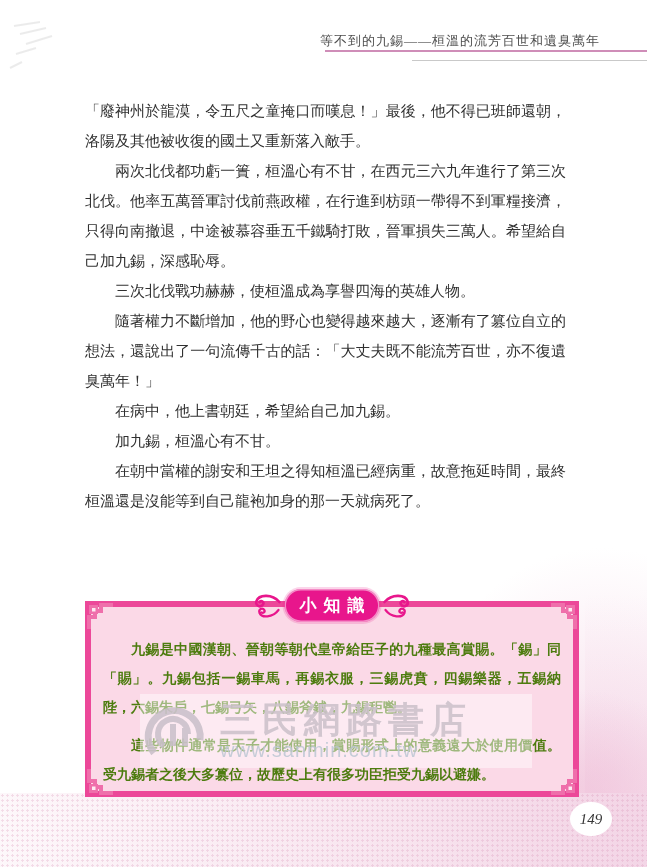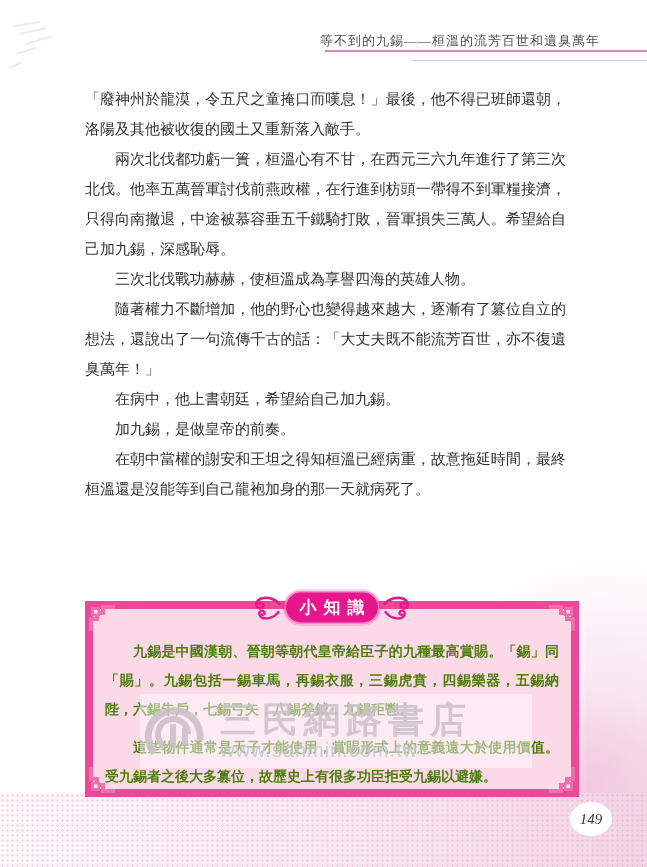--- a/index.html
+++ b/index.html
@@ -11,30 +11,30 @@
   .header-title{
     position:absolute;top:32px;right:57px;font-size:13px;color:#4f4f4f;
     letter-spacing:1px;white-space:nowrap;
   }
   .rule-pink{position:absolute;top:50px;left:325px;right:0;height:2px;background:#cf8db8;}
   .rule-gray{position:absolute;top:60px;left:412px;right:2px;height:1px;background:#c9c9c9;}
   .corner-mark{position:absolute;left:6px;top:18px;opacity:.16;}
 
   
   .body-text{
-    position:absolute;left:85px;top:84px;width:481px;
+    position:absolute;left:85px;top:96px;width:481px;
     font-size:15px;line-height:30px;color:#303030;text-align:justify;
   }
   .body-text p{margin:0;text-indent:2em;}
   .body-text p.no-indent{text-indent:0;}
 
   
   .infobox{
     position:absolute;left:85px;top:601px;width:494px;height:196px;box-sizing:border-box;
-    border:8px solid #ec4899;background:#fbd9e7;z-index:1;
+    border:6px solid #ec4899;background:#fbd9e7;z-index:1;
   }
   .infobox-text{
     position:absolute;left:12px;right:12px;top:28px;
     font-size:14px;line-height:29px;color:#4d7c0f;text-align:justify;font-weight:bold;
   }
   .infobox-text p{margin:0 0 9px 0;text-indent:2em;}
   .ibx-corner{position:absolute;width:30px;height:30px;z-index:3;}
   .ibx-tl{left:-8px;top:-8px;}
   .ibx-tr{right:-8px;top:-8px;transform:scaleX(-1);}
   .ibx-bl{left:-8px;bottom:-8px;transform:scaleY(-1);}
@@ -115,21 +115,21 @@
   <div class="fade-band"></div>
   <div class="fade-blob2"></div>
   <div class="bottom-wash"></div>
 
   <div class="body-text">
     <p class="no-indent">「廢神州於龍漠，令五尺之童掩口而嘆息！」最後，他不得已班師還朝，洛陽及其他被收復的國土又重新落入敵手。</p>
     <p>兩次北伐都功虧一簣，桓溫心有不甘，在西元三六九年進行了第三次北伐。他率五萬晉軍討伐前燕政權，在行進到枋頭一帶得不到軍糧接濟，只得向南撤退，中途被慕容垂五千鐵騎打敗，晉軍損失三萬人。希望給自己加九錫，深感恥辱。</p>
     <p>三次北伐戰功赫赫，使桓溫成為享譽四海的英雄人物。</p>
     <p>隨著權力不斷增加，他的野心也變得越來越大，逐漸有了篡位自立的想法，還說出了一句流傳千古的話：「大丈夫既不能流芳百世，亦不復遺臭萬年！」</p>
     <p>在病中，他上書朝廷，希望給自己加九錫。</p>
-    <p>加九錫，是做皇帝的前奏。</p>
+    <p>加九錫，桓溫心有不甘。</p>
     <p>在朝中當權的謝安和王坦之得知桓溫已經病重，故意拖延時間，最終桓溫還是沒能等到自己龍袍加身的那一天就病死了。</p>
   </div>
 
   <div class="infobox">
 
     <svg class="ibx-corner ibx-tl" viewBox="0 0 30 30">
       <path d="M30 6 H18 V12 H12 V18 H6 V30" stroke="#ef6fab" stroke-width="4" fill="none"></path>
       <rect x="6" y="6" width="9" height="9" fill="#ef6fab"></rect>
       <rect x="9" y="9" width="3.5" height="3.5" fill="#fdeaf2"></rect>
     </svg>

